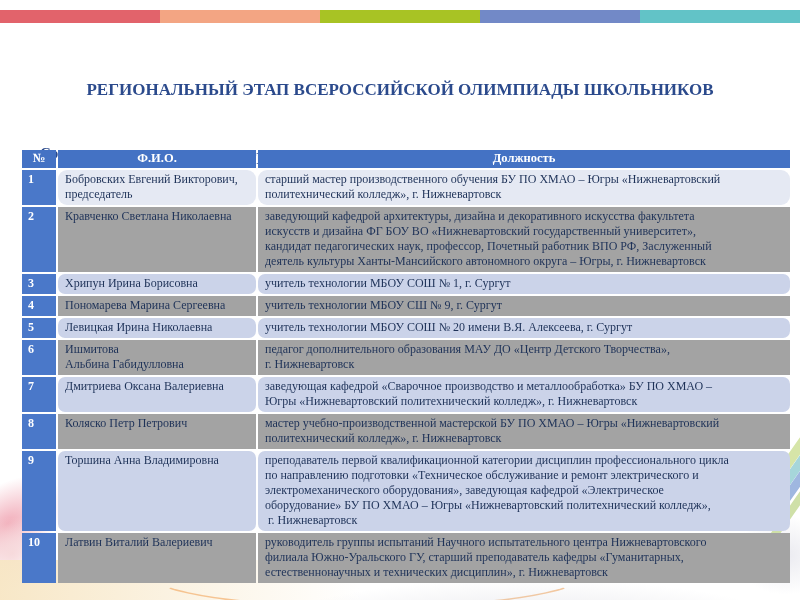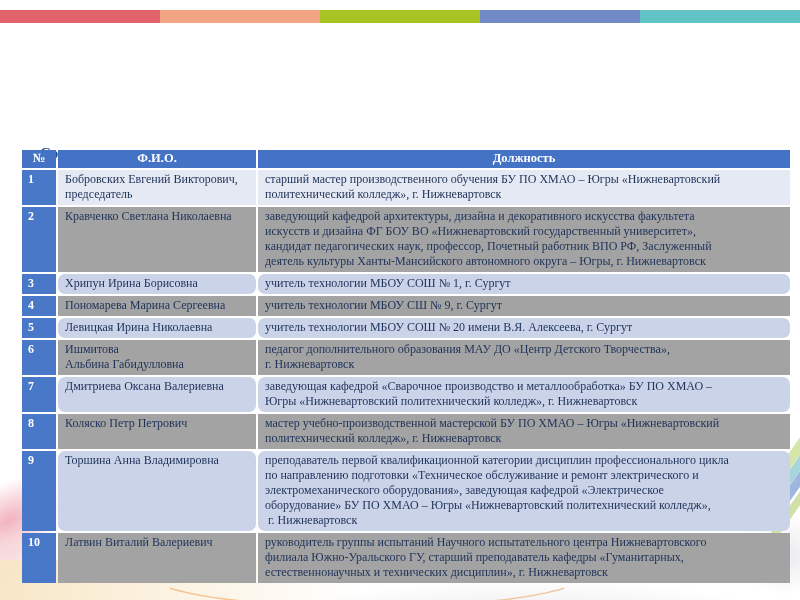--- a/index.html
+++ b/index.html
@@ -43,21 +43,21 @@
   table{border-collapse:separate;border-spacing:2px;width:762px;table-layout:fixed;}
   th,td{vertical-align:top;}
   th{background:#4472c4;color:#ffffff;font-weight:bold;font-size:12.5px;text-align:center;
     padding:1px 2px 2px 2px;line-height:15px;}
   .col-num{width:30px;}
   .col-name{width:194px;}
   .col-pos{width:528px;margin-top:28px;}
   .cell-num{background:#4a78c9;color:#ffffff;font-weight:bold;font-size:12px;
     padding:2px 2px 2px 6px;line-height:14px;}
   .cell-data{color:#1e3258;font-size:12px;line-height:15px;padding:2px 7px 3px 7px;white-space:pre-wrap;}
-  tr.shade-lightA .cell-data{background:#e5e9f3;}
+  tr.shade-lightA .cell-data{background:#e5e9f3;border-radius:9px;}
   tr.shade-light  .cell-data{background:#a3a3a3;}
   tr.shade-dark   .cell-data{background:#cbd3e9;border-radius:7px;}
 </style>
 </head>
 <body>
 
 <div class="slide">
 
   <div class="decor decor-pink"></div>
   <div class="decor decor-pink2"></div>
@@ -71,20 +71,24 @@
   <div class="decor ribbon ribbon4"></div>
 
   <div class="stripe">
       <div class="stripe-seg" style="background: rgb(226, 99, 107);"></div>
       <div class="stripe-seg" style="background: rgb(243, 165, 131);"></div>
       <div class="stripe-seg" style="background: rgb(168, 195, 36);"></div>
       <div class="stripe-seg" style="background: rgb(114, 137, 199);"></div>
       <div class="stripe-seg" style="background: rgb(98, 195, 199);"></div>
     </div>
 
+  <div class="title">
+    <div>РЕГИОНАЛЬНЫЙ ЭТАП ВСЕРОССИЙСКОЙ ОЛИМПИАДЫ ШКОЛЬНИКОВ</div>
+    <div>ПО  ТЕХНОЛОГИИ В 2021/22 УЧЕБНОМ ГОДУ</div>
+  </div>
   <div class="subline jury">Состав  жюри:</div>
 
   <div class="tbl-wrap">
     <table>
       <thead>
         <tr>
           <th class="col-num">№</th>
           <th class="col-name">Ф.И.О.</th>
           <th class="col-pos">Должность</th>
         </tr>

